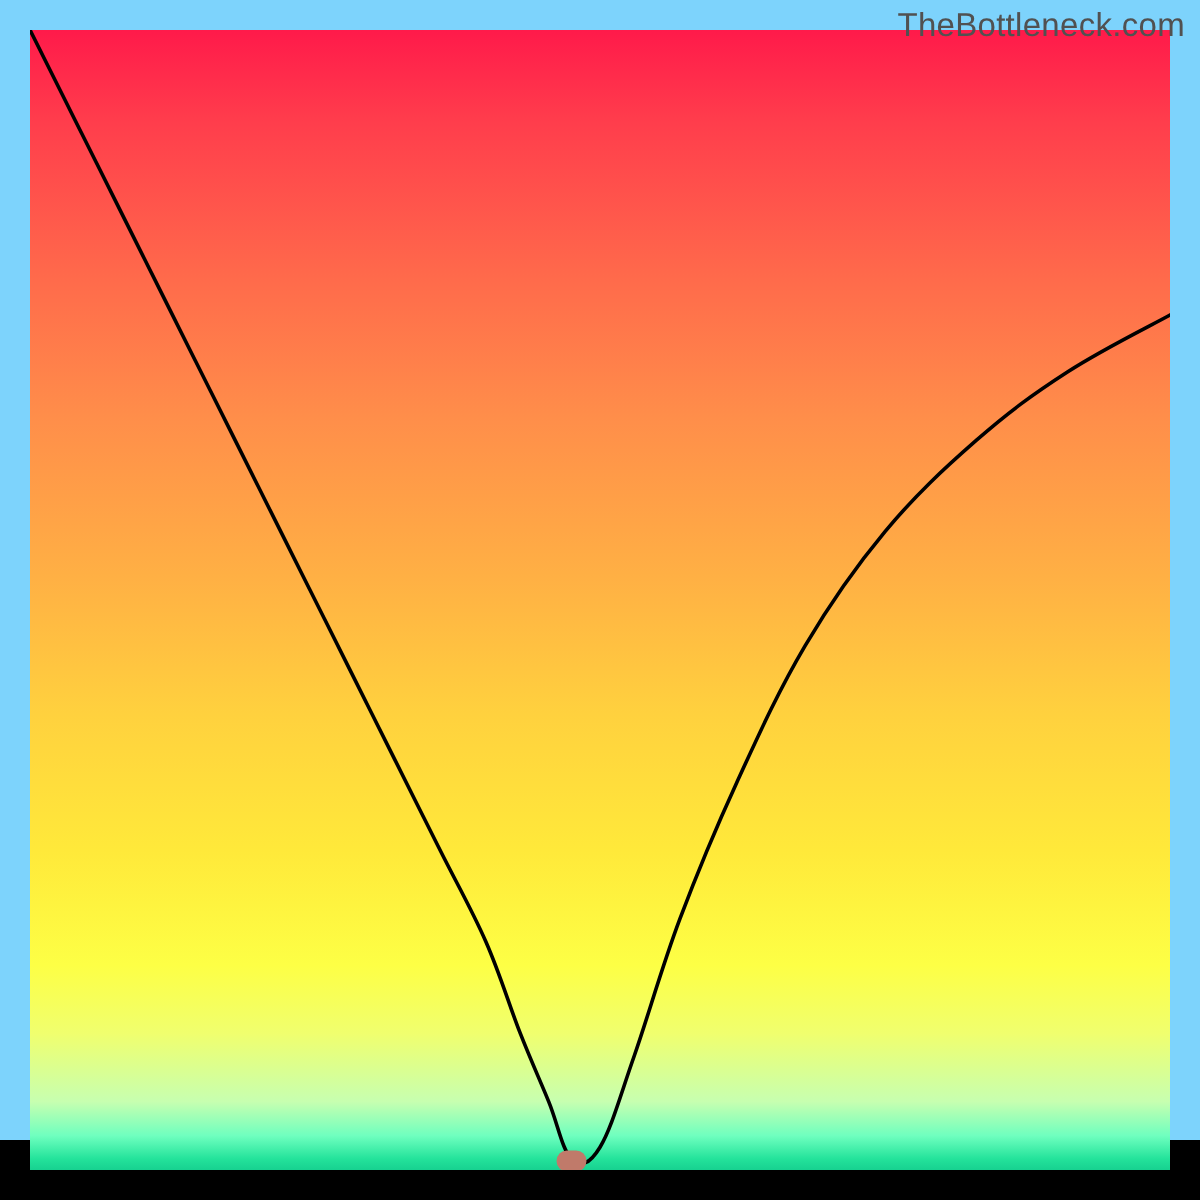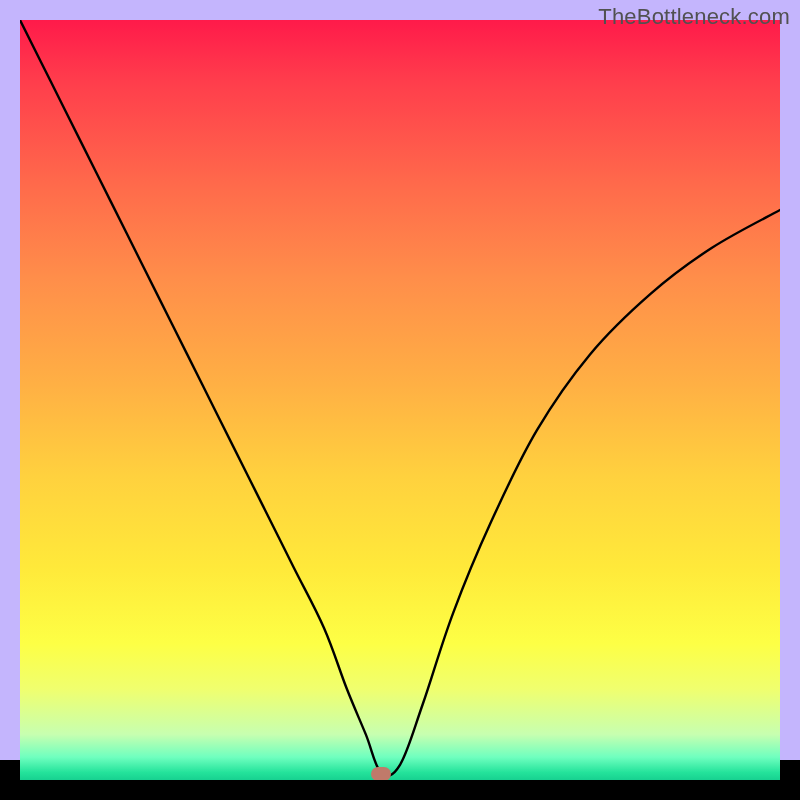--- a/index.html
+++ b/index.html
@@ -8,21 +8,21 @@
     width: 800px;
     height: 800px;
     background: #000;
     font-family: Arial, Helvetica, sans-serif;
     overflow: hidden;
   }
   .frame {
     position: relative;
     width: 800px;
     height: 760px;
-    background: #c4b5fd;
+    background: #7dd3fc;
   }
   .watermark {
     position: absolute;
     top: 4px;
     right: 10px;
     color: #515151;
     font-size: 22px;
     font-weight: 500;
     letter-spacing: 0.2px;
     z-index: 20;

